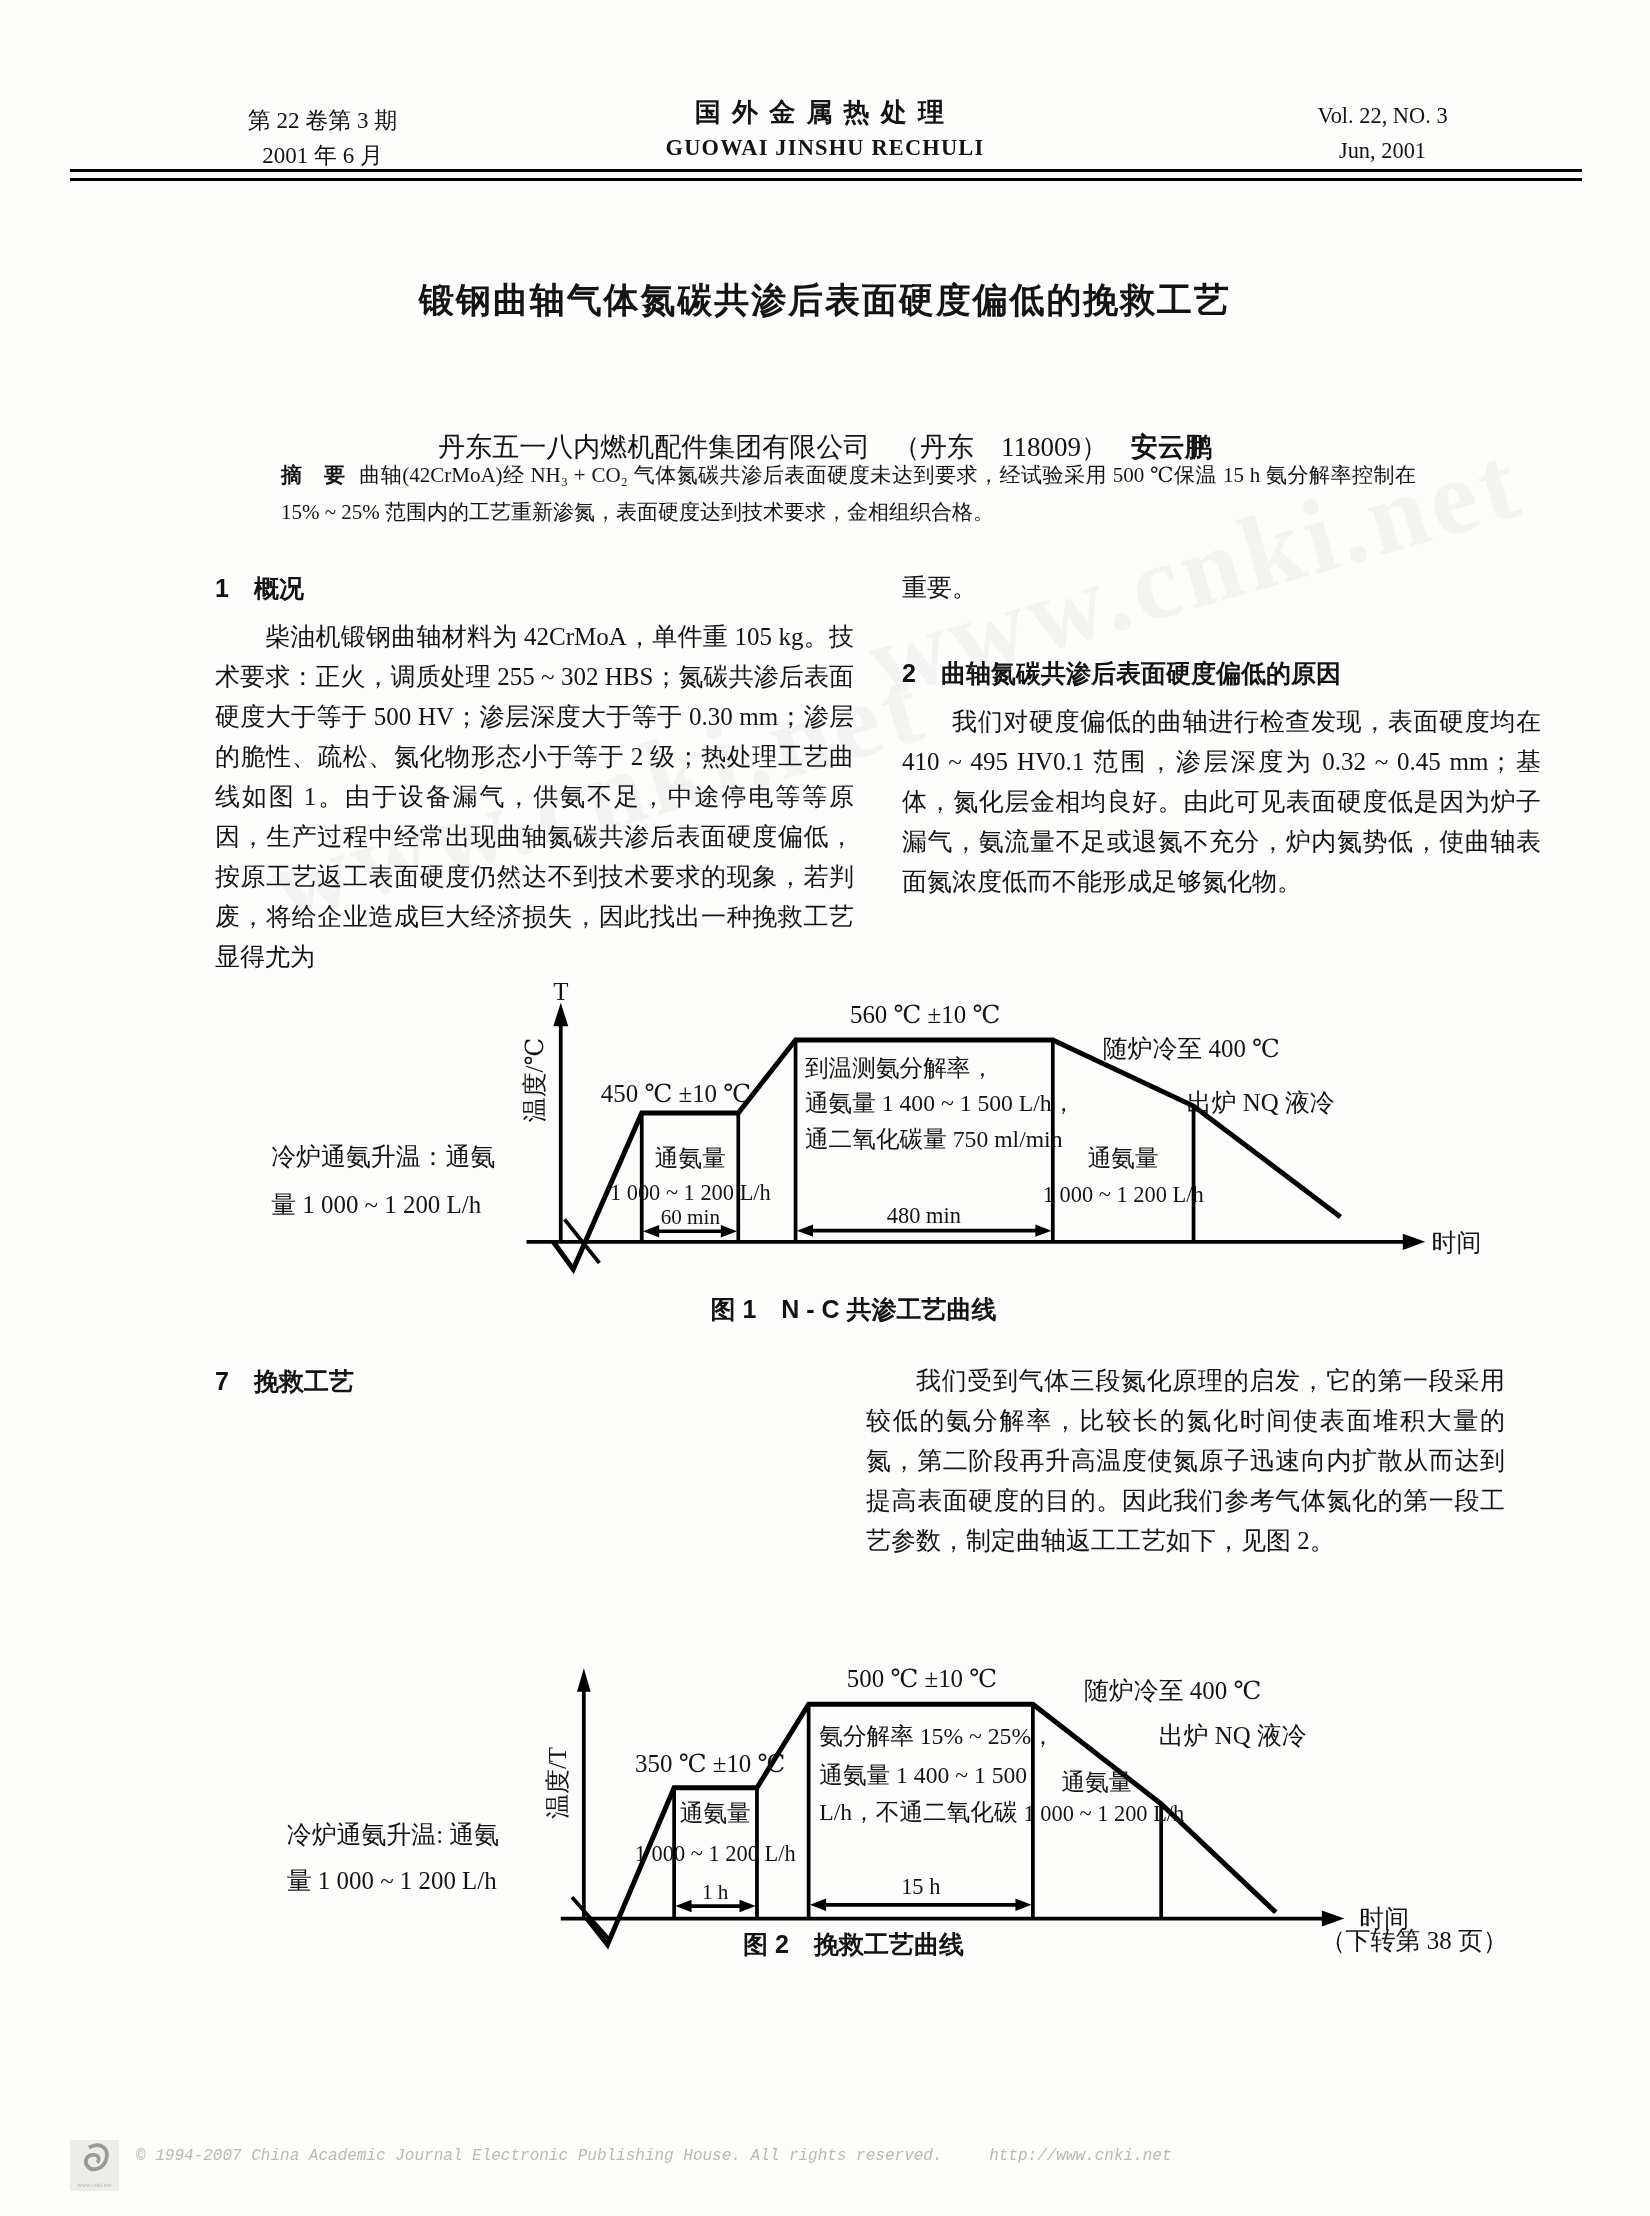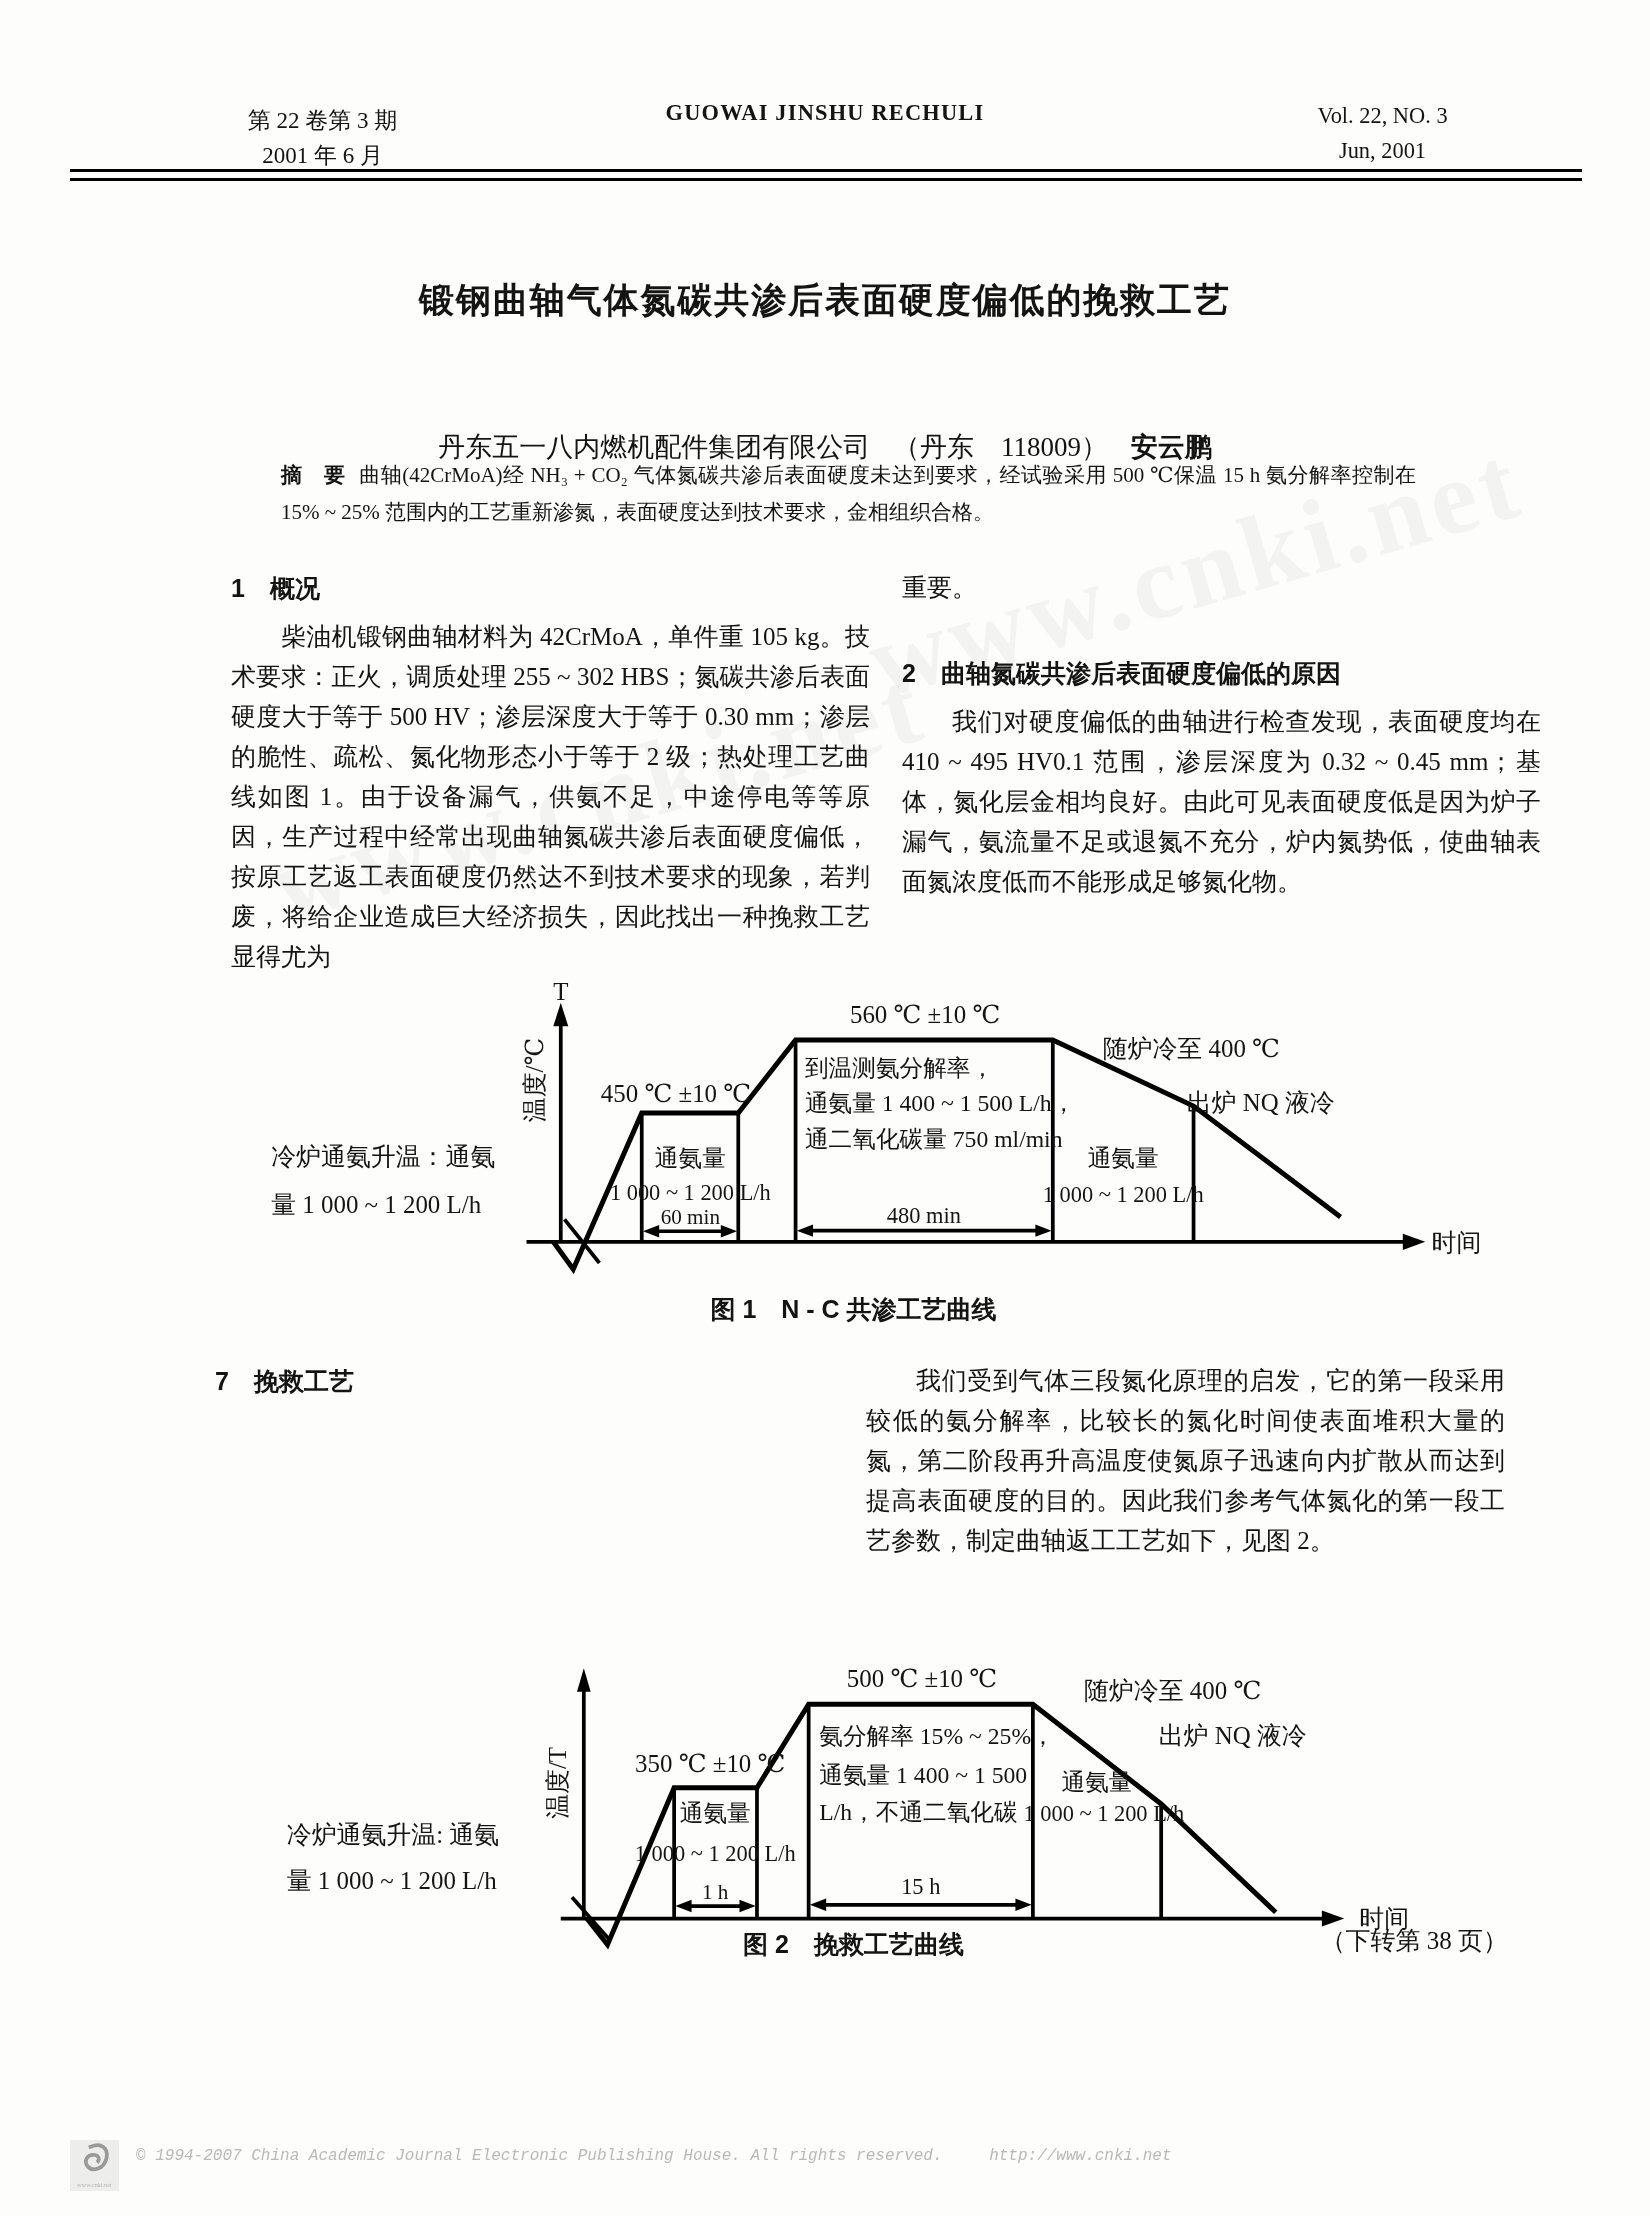--- a/index.html
+++ b/index.html
@@ -24,21 +24,21 @@
   .byline .loc{margin-left:16px;}
   .abstract{left:281px;width:1135px;top:456px;font-size:21px;line-height:37px;text-align:justify;}
   .abstract .ab-label{font-weight:bold;margin-right:13.7px;font-family:"Liberation Sans","DejaVu Sans",sans-serif;}
   
   .col{width:639px;font-size:25px;line-height:40px;text-align:justify;}
   .col p{margin:0;text-indent:2em;}
   .col p.noindent{text-indent:0;}
   .h{font-family:"Liberation Sans","DejaVu Sans",sans-serif;font-weight:bold;font-size:25px;
      text-align:left;margin:0 0 8.7px 0;}
   .h.gap{margin-top:45px;}
-  #col-l1{left:231px;top:568px;}
+  #col-l1{left:215px;top:568px;}
   #col-r1{left:866px;top:568px;margin-left:36px;}
   #col-l2{left:215px;top:1361px;}
   #col-r2{left:866px;top:1361px;}
   
   .figwrap{left:212px;width:1283px;}
   #fig1{top:979px;}
   #fig2{top:1637px;}
   .figcap{left:212px;width:1283px;text-align:center;font-size:25px;font-weight:bold;
           font-family:"Liberation Sans","DejaVu Sans",sans-serif;}
   #fig1-cap{top:1293px;}
@@ -65,20 +65,21 @@
 <body>
 
 <div class="abs wm" id="wm1">www.cnki.net</div>
 <div class="abs wm" id="wm2">www.cnki.net</div>
 
 <div class="abs hdr-left">
   <div>第 22 卷第 3 期</div>
   <div>2001 年 6 月</div>
 </div>
 <div class="abs hdr-center">
+  <div class="cn">国外金属热处理</div>
   <div class="py">GUOWAI JINSHU RECHULI</div>
 </div>
 <div class="abs hdr-right">
   <div>Vol. 22, NO. 3</div>
   <div>Jun, 2001</div>
 </div>
 <div class="abs rule"></div>
 
 <div class="abs title">锻钢曲轴气体氮碳共渗后表面硬度偏低的挽救工艺</div>
 <div class="abs byline">

